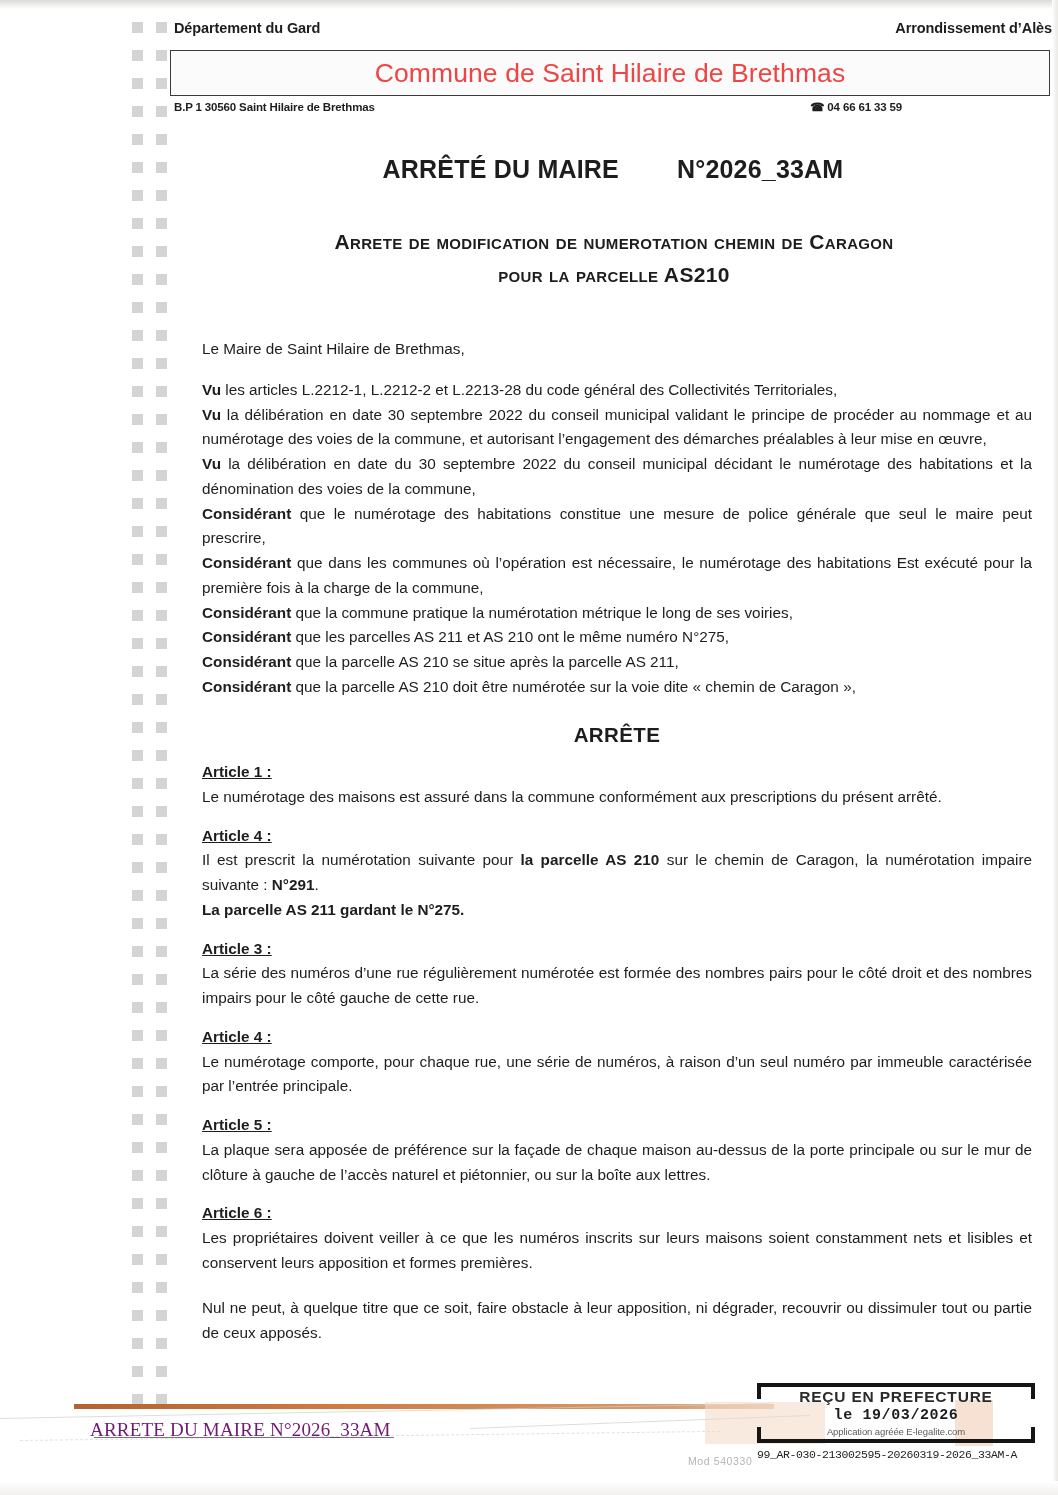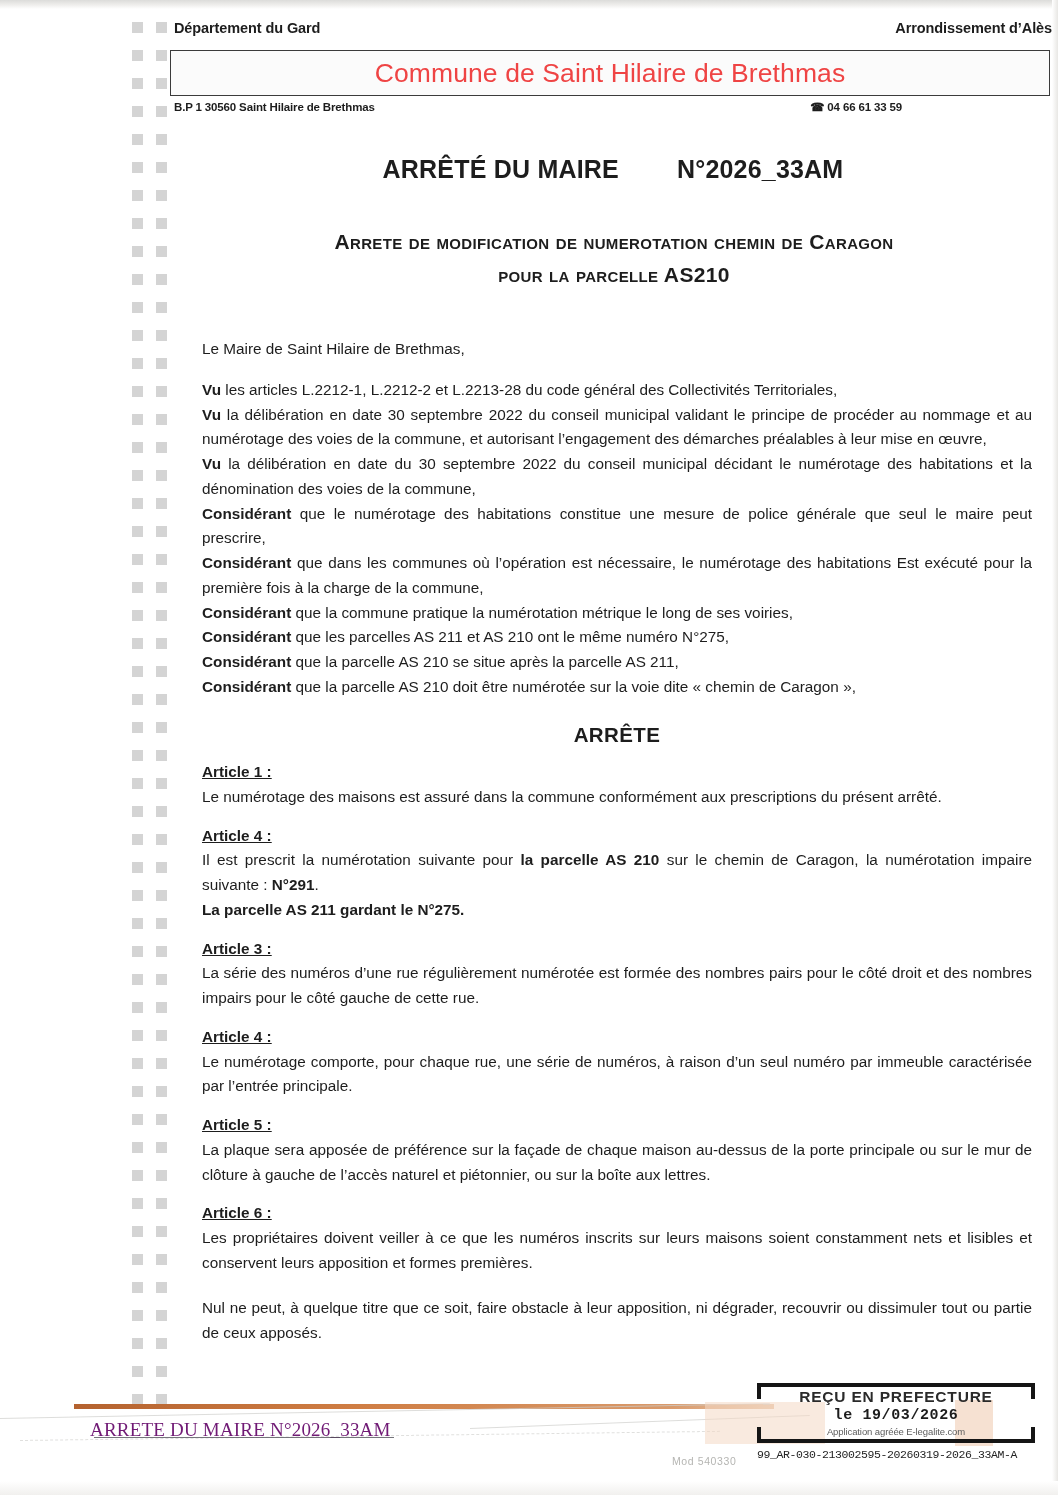--- a/index.html
+++ b/index.html
@@ -189,21 +189,21 @@
   .stamp-tint2 {
     position: absolute; left: 955px; top: 1400px; width: 38px; height: 46px;
     background: #f0cdb4; opacity: .6;
   }
   .stamp-ref {
     position: absolute; left: 757px; top: 1448px;
     font-family: "Liberation Mono", monospace;
     font-size: 11.5px; letter-spacing: -.4px; color: #232323; white-space: nowrap;
   }
   .mod-code {
-    position: absolute; left: 672px; top: 1455px;
+    position: absolute; left: 688px; top: 1455px;
     font-size: 10.5px; color: #b5b5b2; letter-spacing: .6px;
   }
 </style>
 </head>
 <body>
 
 <div id="page">
 
   <div class="scan-edge-top"></div>
   <div class="scan-edge-right"></div>

